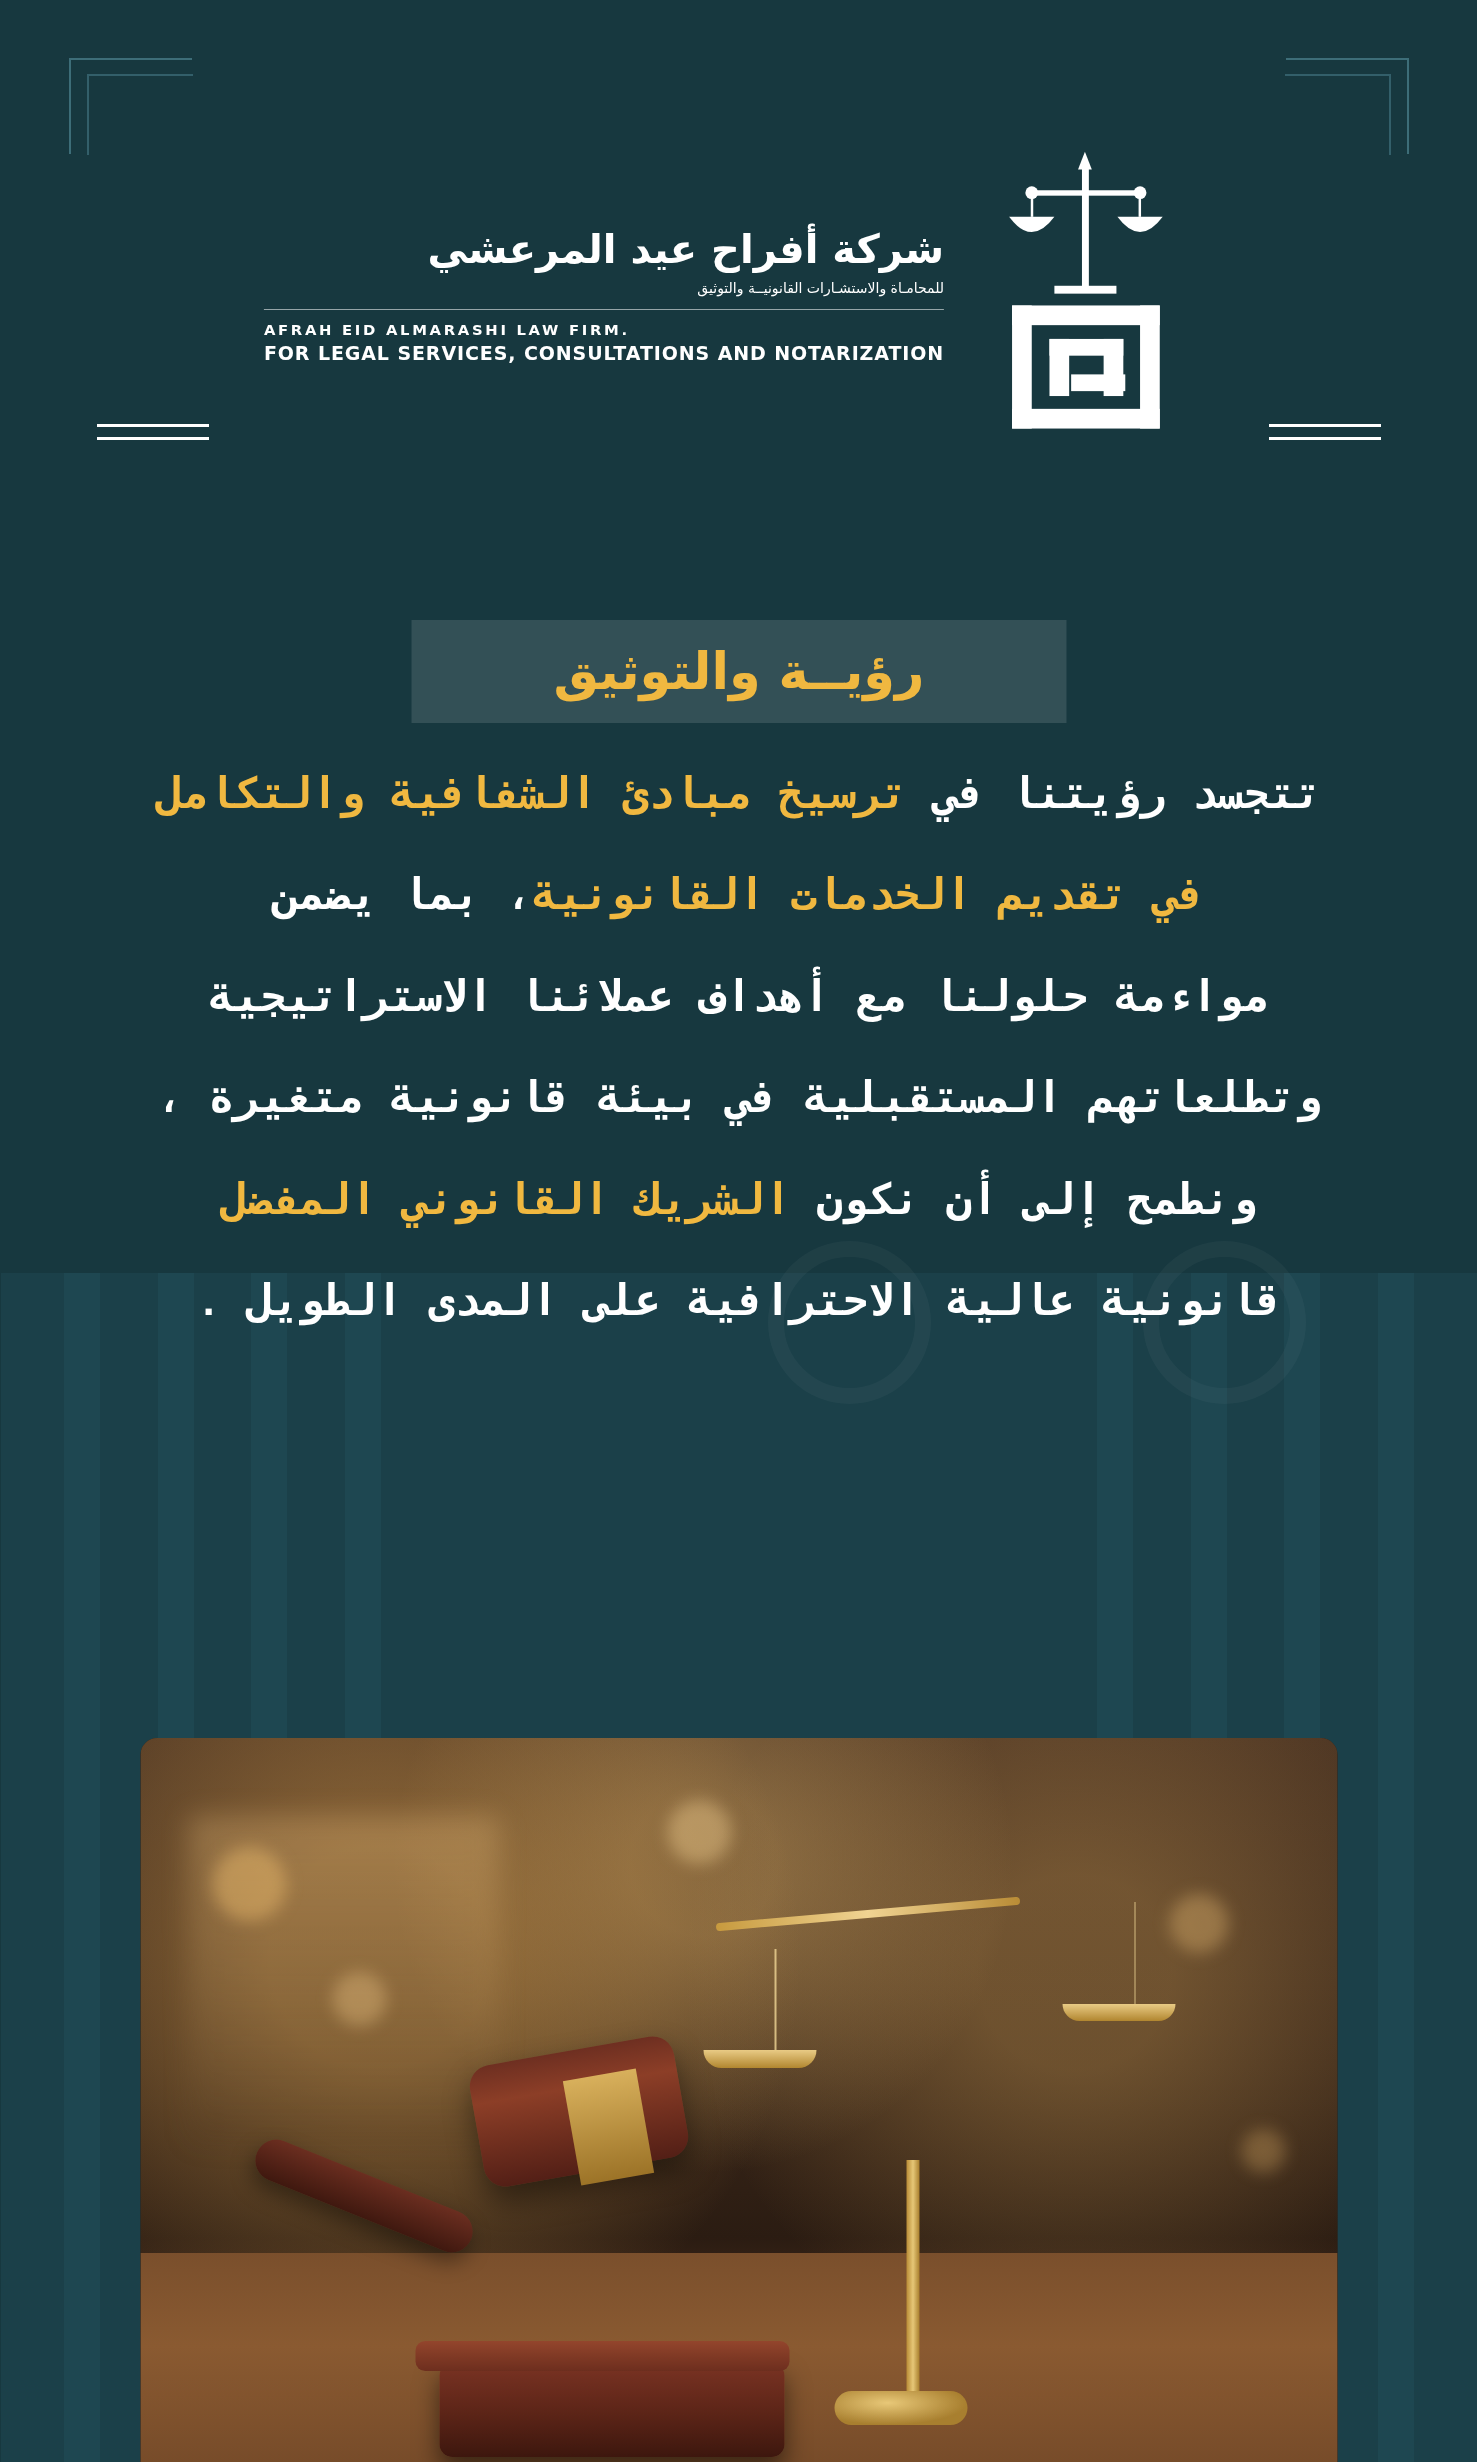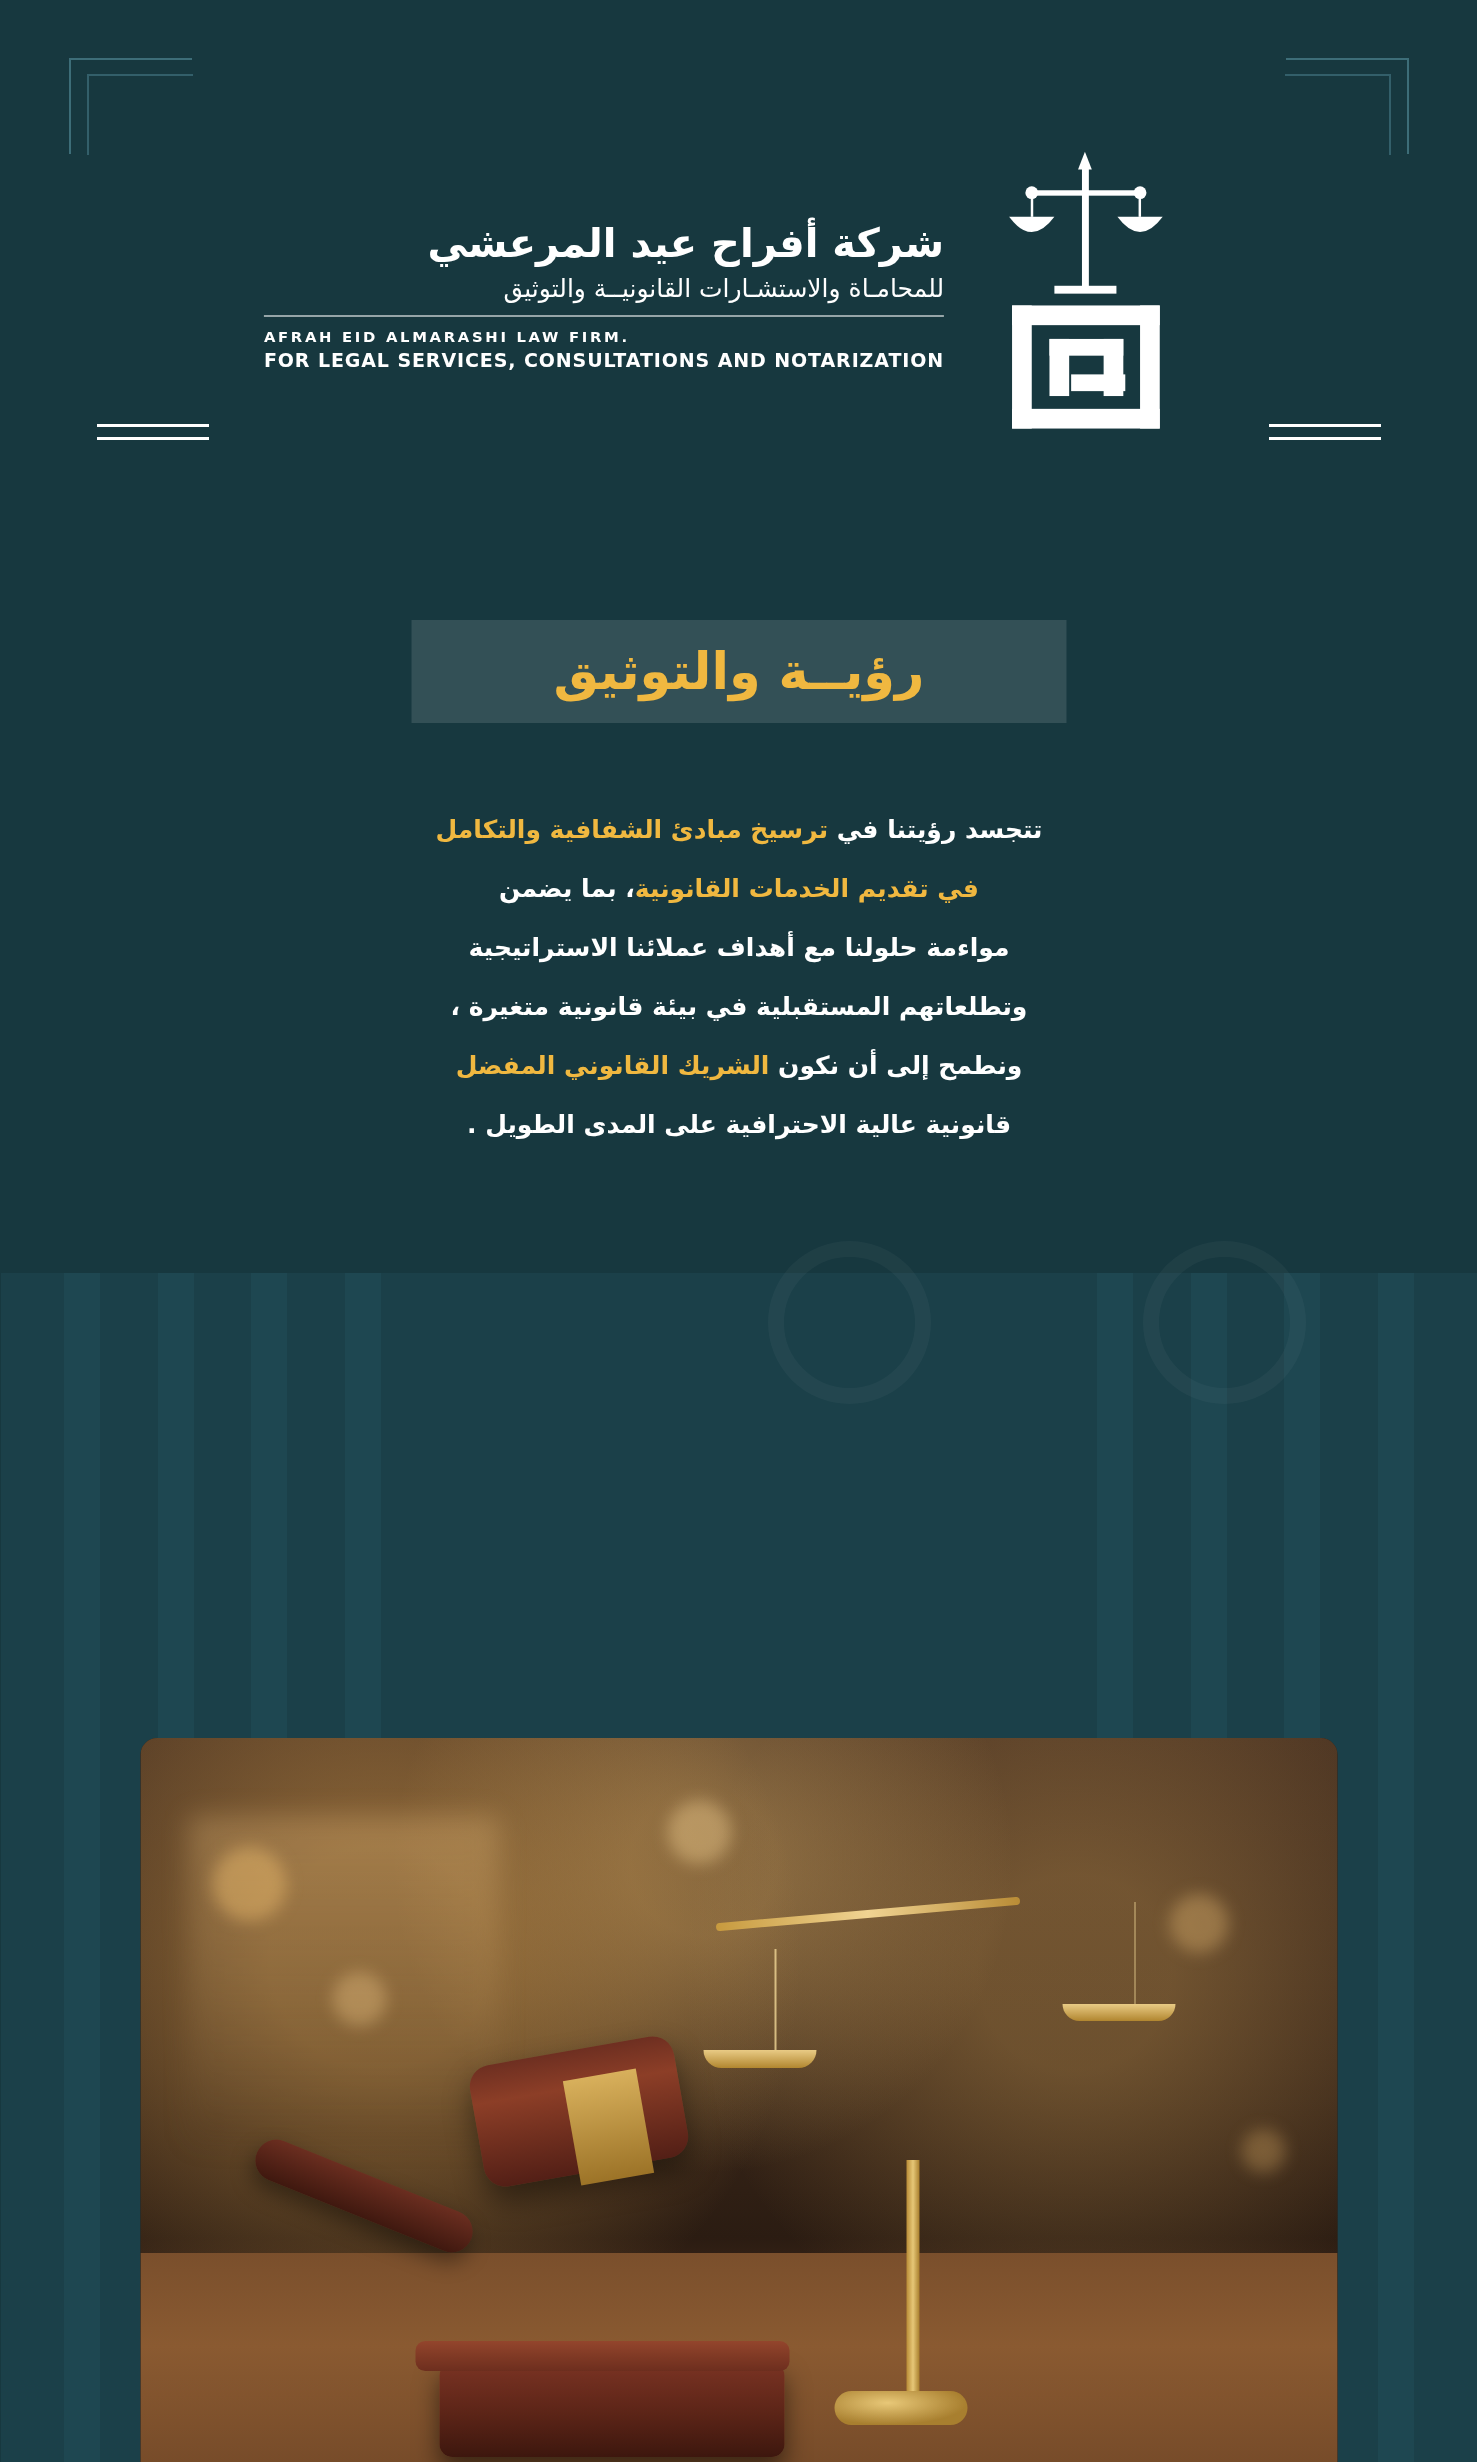--- a/index.html
+++ b/index.html
@@ -85,21 +85,21 @@
     padding-bottom: 14.8px;
   }
   .logo-text .ar-name {
     font-size: 40px;
     font-weight: bold;
     letter-spacing: 0px;
     line-height: 1.15;
     white-space: nowrap;
   }
   .logo-text .ar-sub {
-    font-size: 25px;
+    font-size: 14px;
     margin-top: 7.9px;
     letter-spacing: 1px;
     white-space: nowrap;
   }
   .logo-text .rule {
     width: 100%;
     height: 1.5px;
     background: rgba(255,255,255,0.55);
     margin: 12.8px 0 10.8px 0;
   }
@@ -139,28 +139,29 @@
     font-size: 51px;
     font-weight: bold;
     letter-spacing: 1px;
   }
 
   
   .vision-body {
     position: absolute;
     left: 50%;
     transform: translateX(-50%);
-    top: 800px;
+    top: 746px;
     width: 1192px;
     text-align: center;
     color: #ffffff;
-    font-size: 25px;
+    font-size: 43px;
     line-height: 2.36;
     font-weight: bold;
     direction: rtl;
+    font-family: Liberation Mono, monospace;
   }
   .vision-body .hl { color: #f0b840; }
 
   
   .photo {
     position: absolute;
     left: 50%;
     transform: translateX(-50%);
     top: 1738px;
     width: 1197px;

